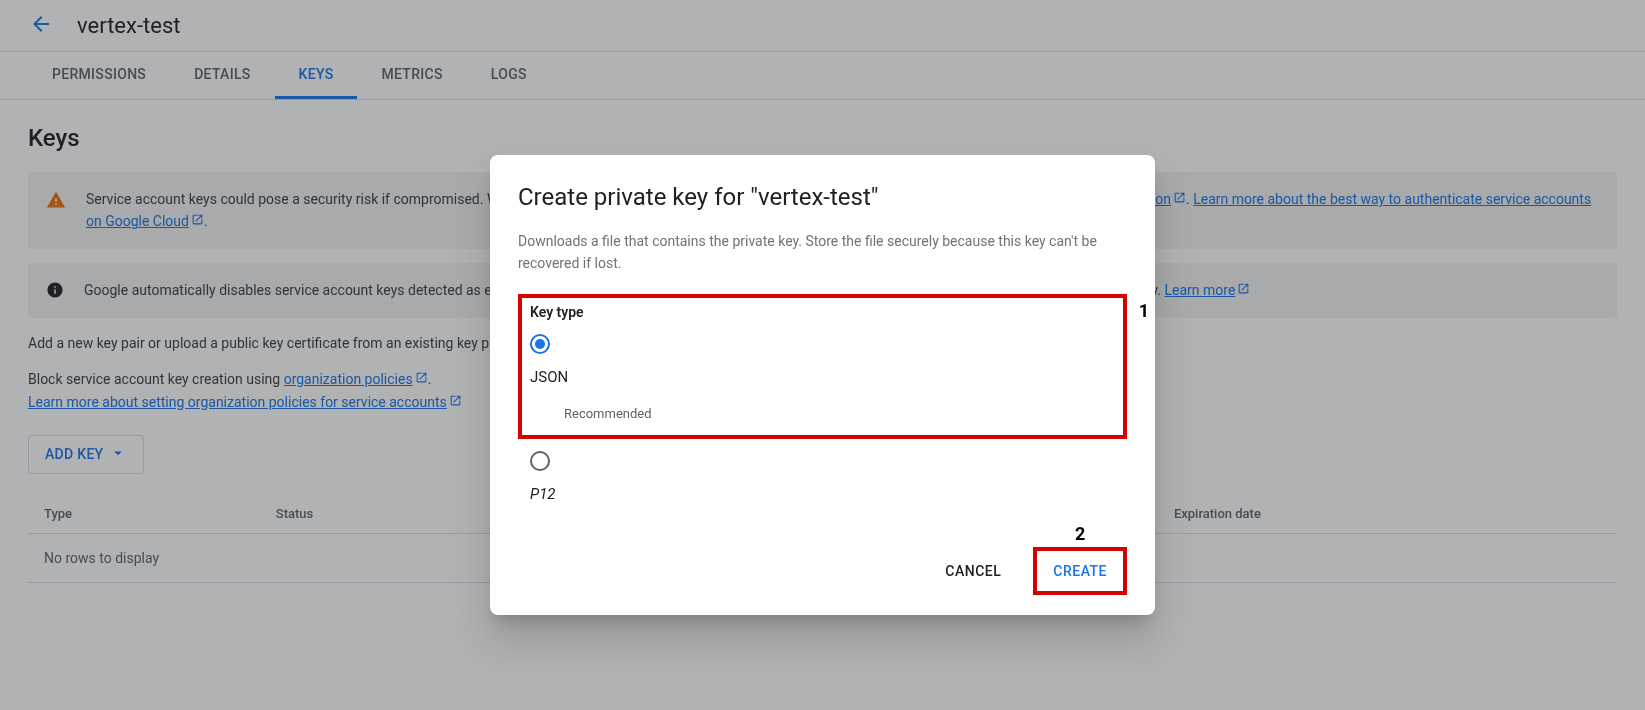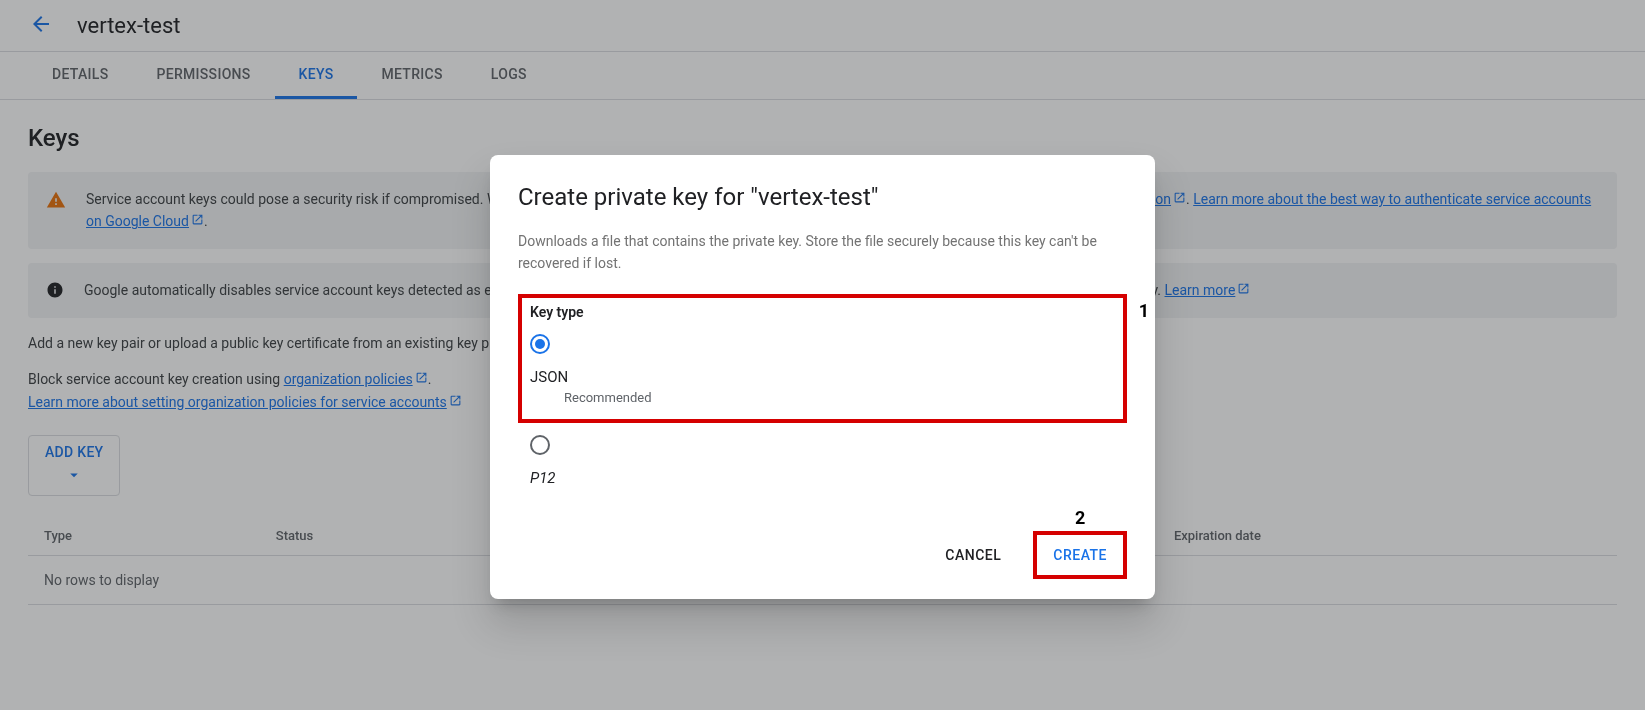--- a/index.html
+++ b/index.html
@@ -17,21 +17,21 @@
     .section-title { font-size: 24px; font-weight: 500; margin-bottom: 20px; }
 
     .banner { background: #f1f3f4; border-radius: 4px; padding: 16px 18px; display: flex; align-items: flex-start; gap: 20px; margin-bottom: 14px; }
     .banner-icon { flex-shrink: 0; margin-top: 2px; }
     .banner-text { font-size: 14px; color: #3c4043; line-height: 1.6; }
     .link { color: #1a73e8; text-decoration: underline; cursor: pointer; }
     .ext-icon { display: inline-block; margin-left: 2px; }
 
     .plain-text { font-size: 14px; color: #3c4043; margin: 14px 0; line-height: 1.6; }
 
-    .add-key-btn { display: inline-flex; align-items: center; gap: 6px; padding: 8px 16px; border: 1px solid #dadce0; border-radius: 4px; background: #fff; color: #1a73e8; font-weight: 500; font-size: 14px; cursor: pointer; letter-spacing: 0.3px; margin-top: 8px; flex-direction: column; }
+    .add-key-btn { display: inline-flex; align-items: center; gap: 6px; padding: 8px 16px; border: 1px solid #dadce0; border-radius: 4px; background: #fff; color: #1a73e8; font-weight: 500; font-size: 14px; cursor: pointer; letter-spacing: 0.3px; margin-top: 8px; }
 
     table { width: 100%; border-collapse: collapse; margin-top: 20px; }
     th { text-align: left; padding: 12px 16px; font-weight: 500; color: #5f6368; font-size: 13px; border-bottom: 1px solid #dadce0; }
     td { padding: 16px; color: #5f6368; border-bottom: 1px solid #dadce0; }
 
     
     .overlay { position: absolute; inset: 0; background: rgba(32,33,36,0.35); display: flex; align-items: flex-start; justify-content: center; padding-top: 155px; }
     .modal { background: #fff; width: 665px; border-radius: 8px; box-shadow: 0 11px 15px -7px rgba(0,0,0,.2), 0 24px 38px 3px rgba(0,0,0,.14); padding: 28px 28px 20px 28px; position: relative; }
     .modal-title { font-size: 24px; font-weight: 400; color: #202124; margin-bottom: 20px; }
     .modal-subtitle { font-size: 14px; color: #737373; line-height: 1.55; margin-bottom: 20px; }
@@ -40,21 +40,21 @@
     .callout-num { position: absolute; font-size: 18px; font-weight: 700; color: #000; }
     .callout-num.one { right: -26px; top: 2px; }
     .callout-num.two { top: -28px; left: 50%; transform: translateX(-50%); }
 
     .field-label { font-size: 14px; font-weight: 600; margin-bottom: 10px; }
     .radio-row { display: flex; align-items: flex-start; gap: 14px; padding: 4px 0; cursor: pointer; flex-direction: column; }
     .radio-circle { width: 20px; height: 20px; border: 2px solid #5f6368; border-radius: 50%; flex-shrink: 0; position: relative; }
     .radio-circle.checked { border-color: #1a73e8; }
     .radio-circle.checked::after { content: ''; position: absolute; width: 10px; height: 10px; background: #1a73e8; border-radius: 50%; top: 3px; left: 3px; }
     .radio-label { font-size: 15px; color: #202124; }
-    .radio-sub { font-size: 13px; color: #5f6368; margin-top: 0; margin-left: 34px; }
+    .radio-sub { font-size: 13px; color: #5f6368; margin-top: 16px; margin-left: 34px; }
     .radio-block { margin-bottom: 4px; }
 
     .modal-actions { display: flex; justify-content: flex-end; gap: 18px; margin-top: 40px; align-items: center; }
     .btn-flat { background: none; border: none; font-size: 14px; font-weight: 500; padding: 10px 14px; cursor: pointer; letter-spacing: 0.5px; }
     .btn-cancel { color: #202124; }
     .btn-create-wrap { border: 4px solid #d50000; position: relative; padding: 2px; }
     .btn-create { color: #1a73e8; }
   </style>
 </head>
 <body>
@@ -62,22 +62,22 @@
 <div class="page-header">
   <span class="back-arrow">
     <svg width="24" height="24" viewBox="0 0 24 24" fill="currentColor">
         <path d="M20 11H7.83l5.59-5.59L12 4l-8 8 8 8 1.41-1.41L7.83 13H20v-2z"></path>
       </svg>
   </span>
   <span class="page-title">vertex-test</span>
 </div>
 
 <div class="tabs">
+  <div class="tab">PERMISSIONS</div>
   <div class="tab">DETAILS</div>
-  <div class="tab">PERMISSIONS</div>
   <div class="tab active">KEYS</div>
   <div class="tab">METRICS</div>
   <div class="tab">LOGS</div>
 </div>
 
 <div class="content">
   <h2 class="section-title">Keys</h2>
 
   <div class="banner">
     <span class="banner-icon">

